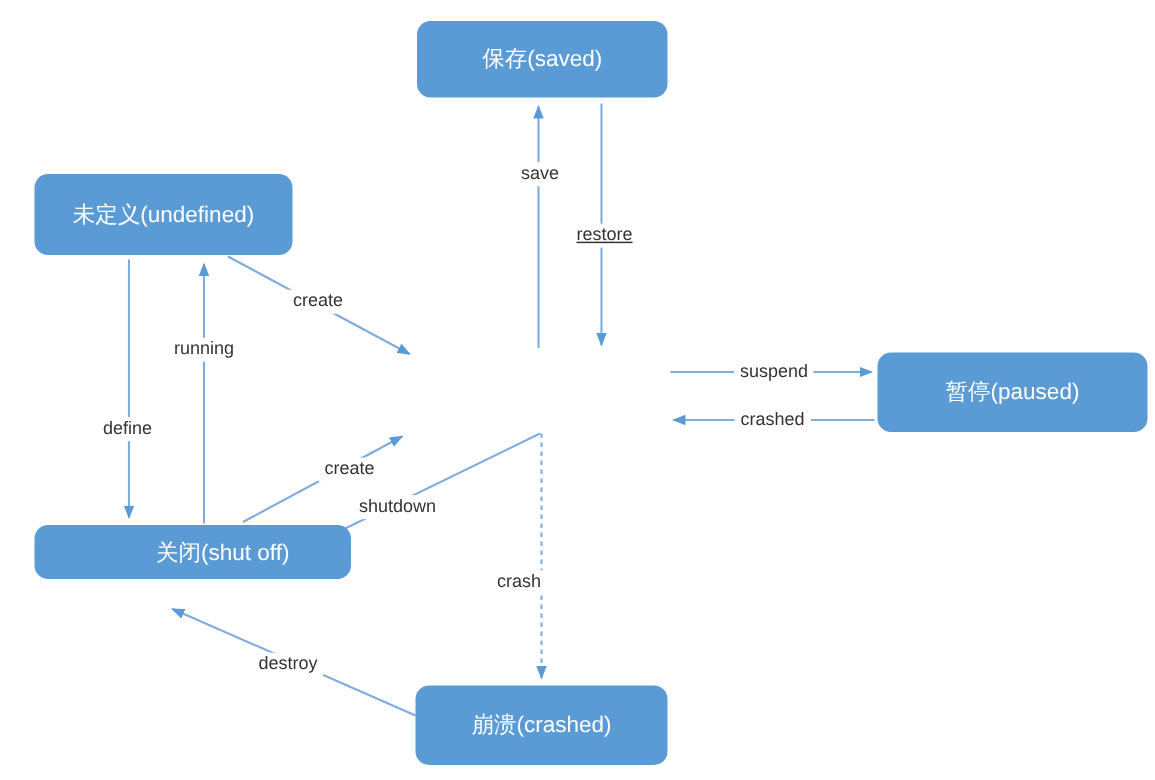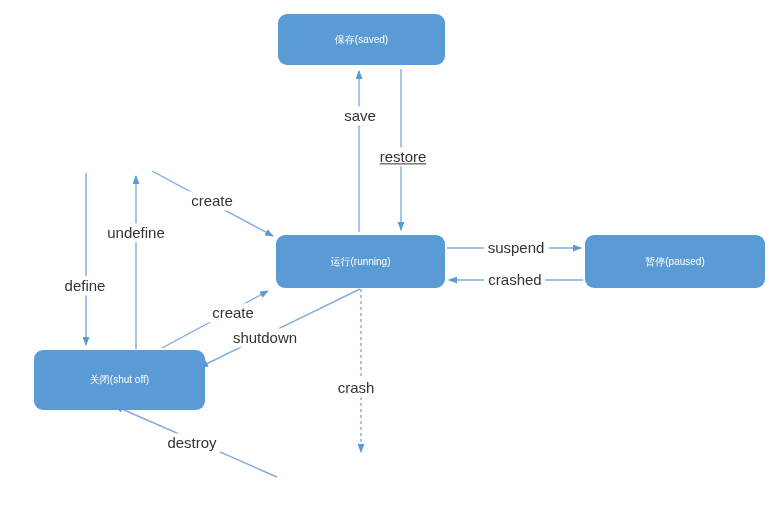--- a/index.html
+++ b/index.html
@@ -13,51 +13,51 @@
   }
   .edges { position: absolute; left: 0; top: 0; width: 770px; height: 520px; }
   .state {
     position: absolute;
     background: #5b9bd5;
     border-radius: 9px;
     color: #ffffff;
     display: flex;
     align-items: center;
     justify-content: center;
-    font-size: 10px;
+    font-size: 15px;
     white-space: nowrap;
   }
   .edge-label {
     position: absolute;
     transform: translate(-50%, -50%);
     background: #ffffff;
     color: #333333;
-    font-size: 15px;
+    font-size: 12px;
     line-height: 1.15;
     padding: 1px 4px;
     white-space: nowrap;
   }
   
   #st-saved     { left: 278px; top: 14px;  width: 167px; height: 51px; }
   #st-undefined { left: 23px;  top: 116px; width: 172px; height: 54px; }
   #st-running   { left: 276px; top: 235px; width: 169px; height: 53px; }
   #st-paused    { left: 585px; top: 235px; width: 180px; height: 53px; }
-  #st-shutoff   { left: 34px;  top: 350px; width: 171px; height: 60px; }
+  #st-shutoff   { left: 23px;  top: 350px; width: 171px; height: 36px; padding-left: 40px; }
   #st-crashed   { left: 277px; top: 457px; width: 168px; height: 53px; }
   
   #lb-save     { left: 360px; top: 116px; }
   #lb-restore  { left: 403px; top: 157px; text-decoration: underline; }
   #lb-create   { left: 212px; top: 201px; }
   #lb-undefine { left: 136px; top: 233px; }
   #lb-define   { left: 85px;  top: 286px; }
   #lb-start    { left: 233px; top: 313px; }
   #lb-shutdown { left: 265px; top: 338px; }
   #lb-suspend  { left: 516px; top: 248px; }
   #lb-resume   { left: 515px; top: 280px; }
-  #lb-crash    { left: 356px; top: 388px; }
+  #lb-crash    { left: 346px; top: 388px; }
   #lb-destroy  { left: 192px; top: 443px; }
 </style>
 </head>
 <body>
 
 <div class="canvas">
 
   <svg class="edges" viewBox="0 0 770 520" xmlns="http://www.w3.org/2000/svg">
     <defs>
       <marker id="arrow" markerWidth="9" markerHeight="7" refX="8" refY="3.5" orient="auto" markerUnits="userSpaceOnUse">
@@ -71,28 +71,29 @@
     <line x1="86" y1="173" x2="86" y2="345" stroke="#7fabdd" stroke-width="1.4" marker-end="url(#arrow)"></line>
     <line x1="162" y1="348" x2="268" y2="291" stroke="#7fabdd" stroke-width="1.4" marker-end="url(#arrow)"></line>
     <line x1="360" y1="289" x2="200" y2="367" stroke="#7fabdd" stroke-width="1.4" marker-end="url(#arrow)"></line>
     <line x1="447" y1="248" x2="581" y2="248" stroke="#7fabdd" stroke-width="1.4" marker-end="url(#arrow)"></line>
     <line x1="583" y1="280" x2="449" y2="280" stroke="#7fabdd" stroke-width="1.4" marker-end="url(#arrow)"></line>
     <line x1="361" y1="289" x2="361" y2="452" stroke="#7fabdd" stroke-width="1.4" stroke-dasharray="3 3" marker-end="url(#arrow)"></line>
     <line x1="277" y1="477" x2="115" y2="406" stroke="#7fabdd" stroke-width="1.4" marker-end="url(#arrow)"></line>
   </svg>
 
   <div class="state" id="st-saved">保存(saved)</div>
-  <div class="state" id="st-running">运行(running)</div>
+  <div class="state" id="st-undefined">未定义(undefined)</div>
   <div class="state" id="st-paused">暂停(paused)</div>
   <div class="state" id="st-shutoff">关闭(shut off)</div>
+  <div class="state" id="st-crashed">崩溃(crashed)</div>
 
   <div class="edge-label" id="lb-save">save</div>
   <div class="edge-label" id="lb-restore">restore</div>
   <div class="edge-label" id="lb-create">create</div>
-  <div class="edge-label" id="lb-undefine">undefine</div>
+  <div class="edge-label" id="lb-undefine">running</div>
   <div class="edge-label" id="lb-define">define</div>
   <div class="edge-label" id="lb-start">create</div>
   <div class="edge-label" id="lb-shutdown">shutdown</div>
   <div class="edge-label" id="lb-suspend">suspend</div>
   <div class="edge-label" id="lb-resume">crashed</div>
   <div class="edge-label" id="lb-crash">crash</div>
   <div class="edge-label" id="lb-destroy">destroy</div>
 
 </div>
 

